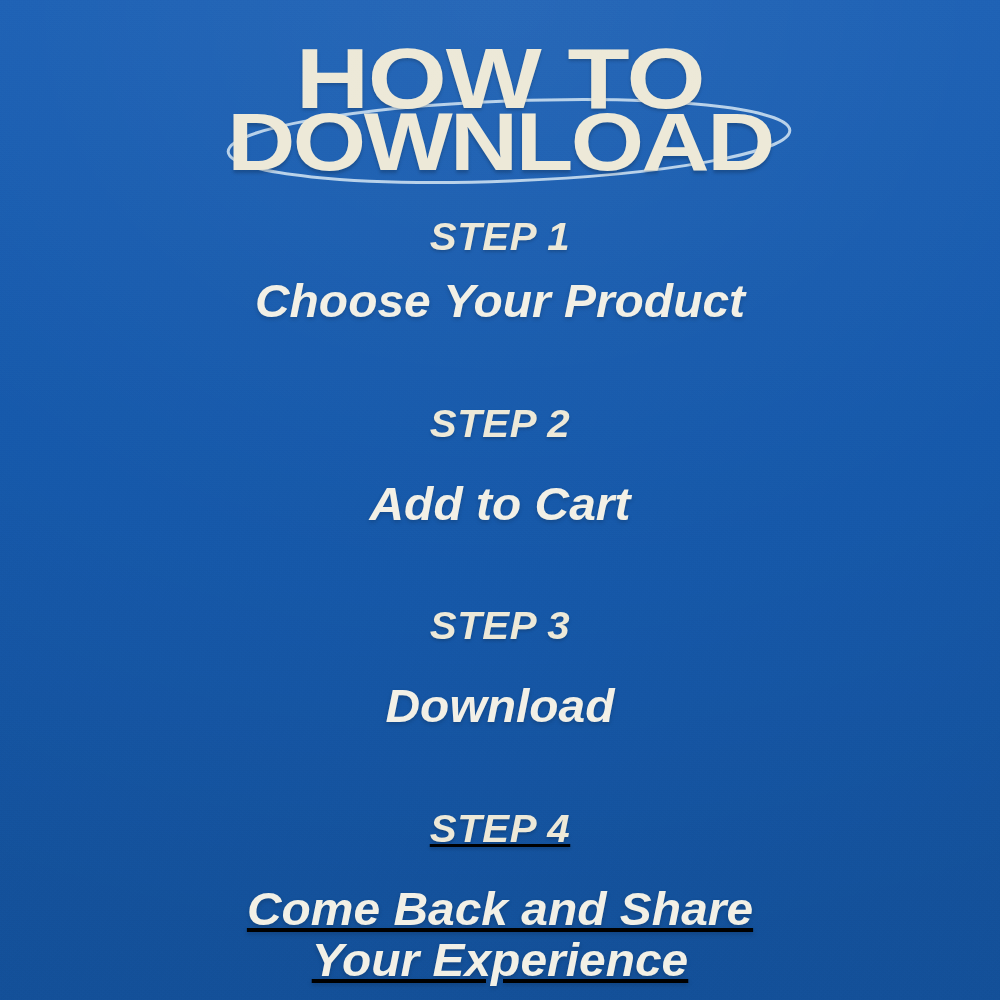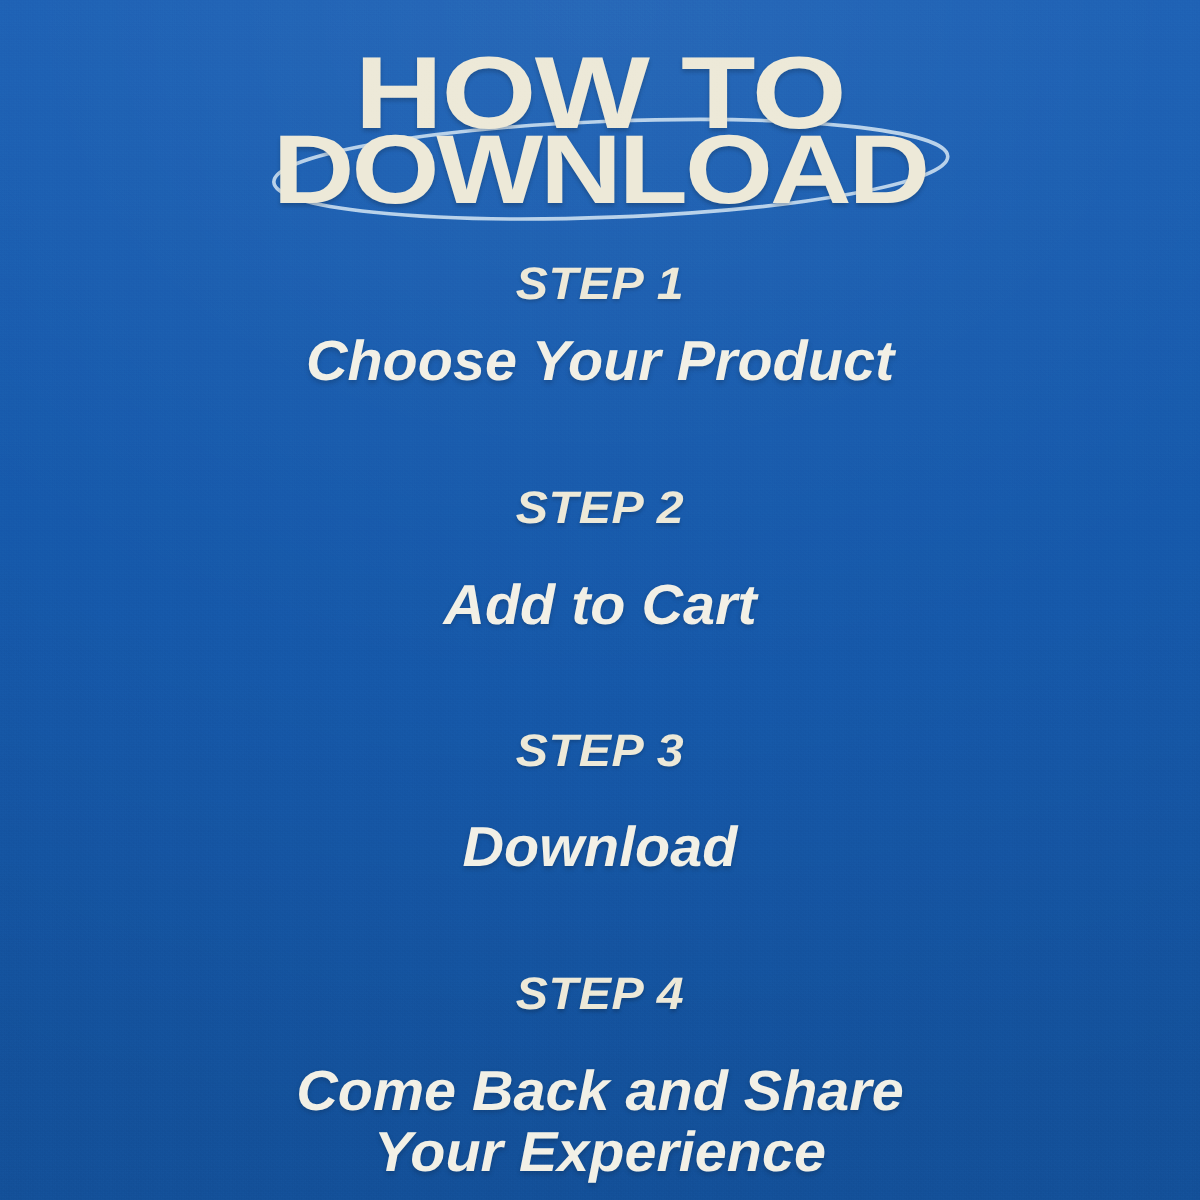--- a/index.html
+++ b/index.html
@@ -114,21 +114,21 @@
     line-height: 1.08;
     transform: scaleX(1.02);
     text-shadow: 0 2px 4px rgba(0,0,0,0.18);
   }
   .step-gap-1 { height: 18px; }
   .step-gap-2 { height: 34px; }
 
   #step-1 { padding-top: 12px; }
   #step-2 { padding-top: 78px; }
   #step-3 { padding-top: 78px; text-align: center; }
-  #step-4 { padding-top: 78px; }
+  #step-4 { padding-top: 78px; text-decoration: underline; }
 </style>
 </head>
 <body>
 
 <div id="poster">
 
   <div id="title-block">
 
     <svg id="ring-svg" viewBox="0 0 1000 180" aria-hidden="true">
       <ellipse cx="509" cy="115" rx="281" ry="40" fill="none" stroke="#B9D2EA" stroke-width="3" transform="rotate(-2.2 509 115)"></ellipse>

